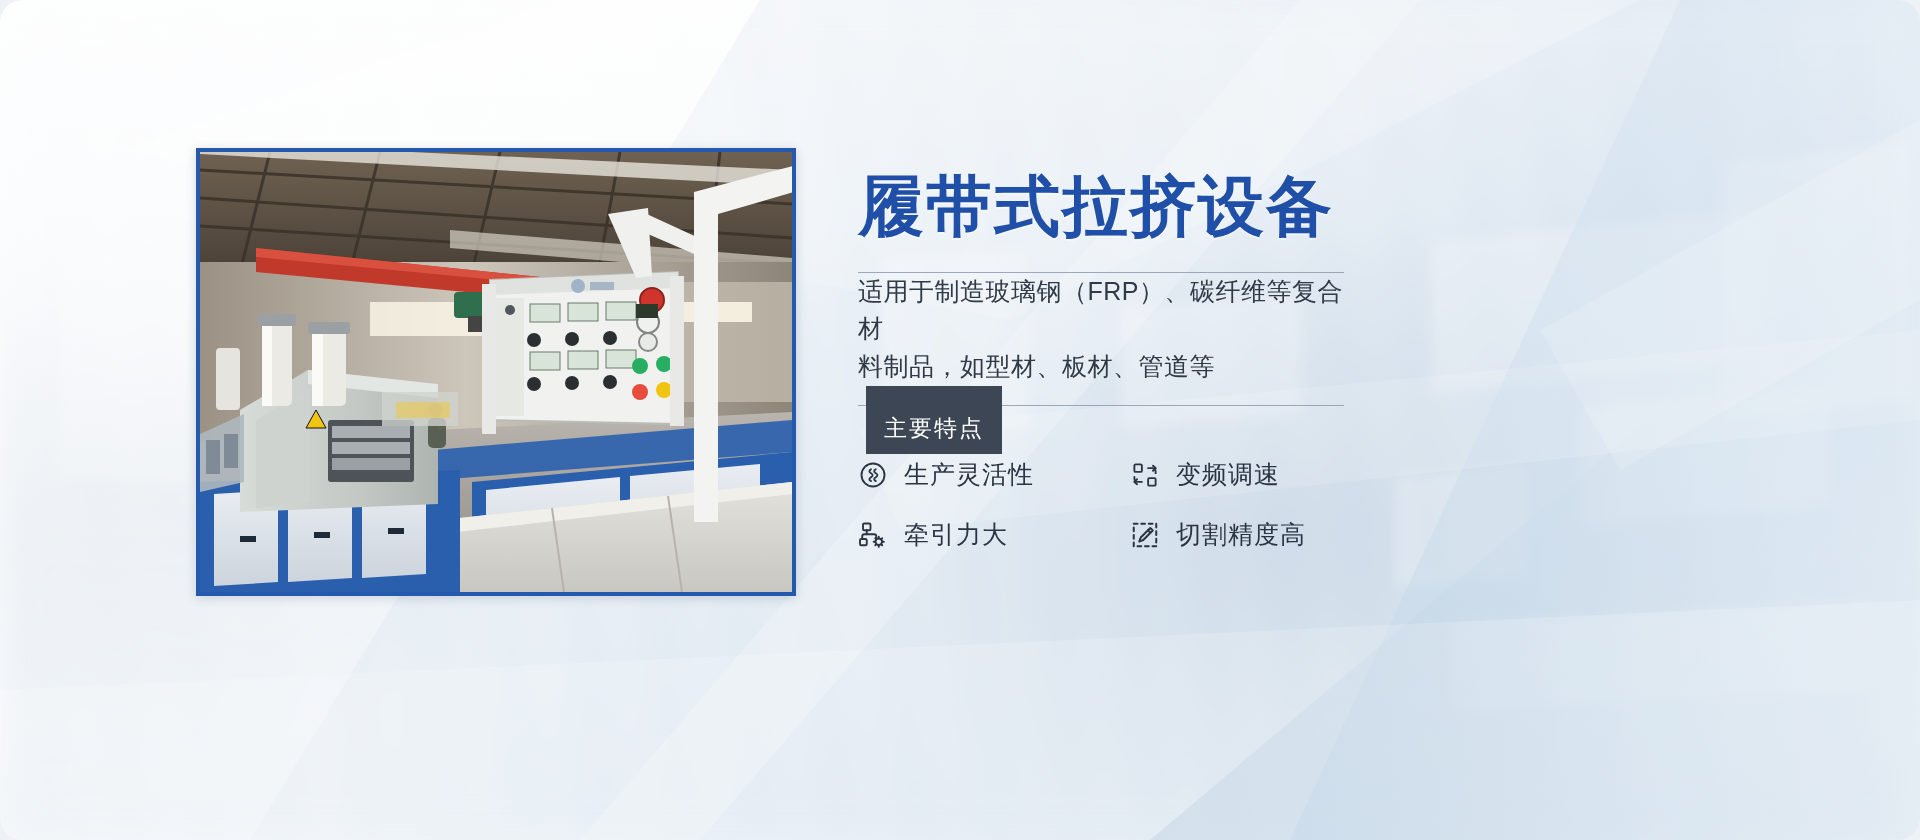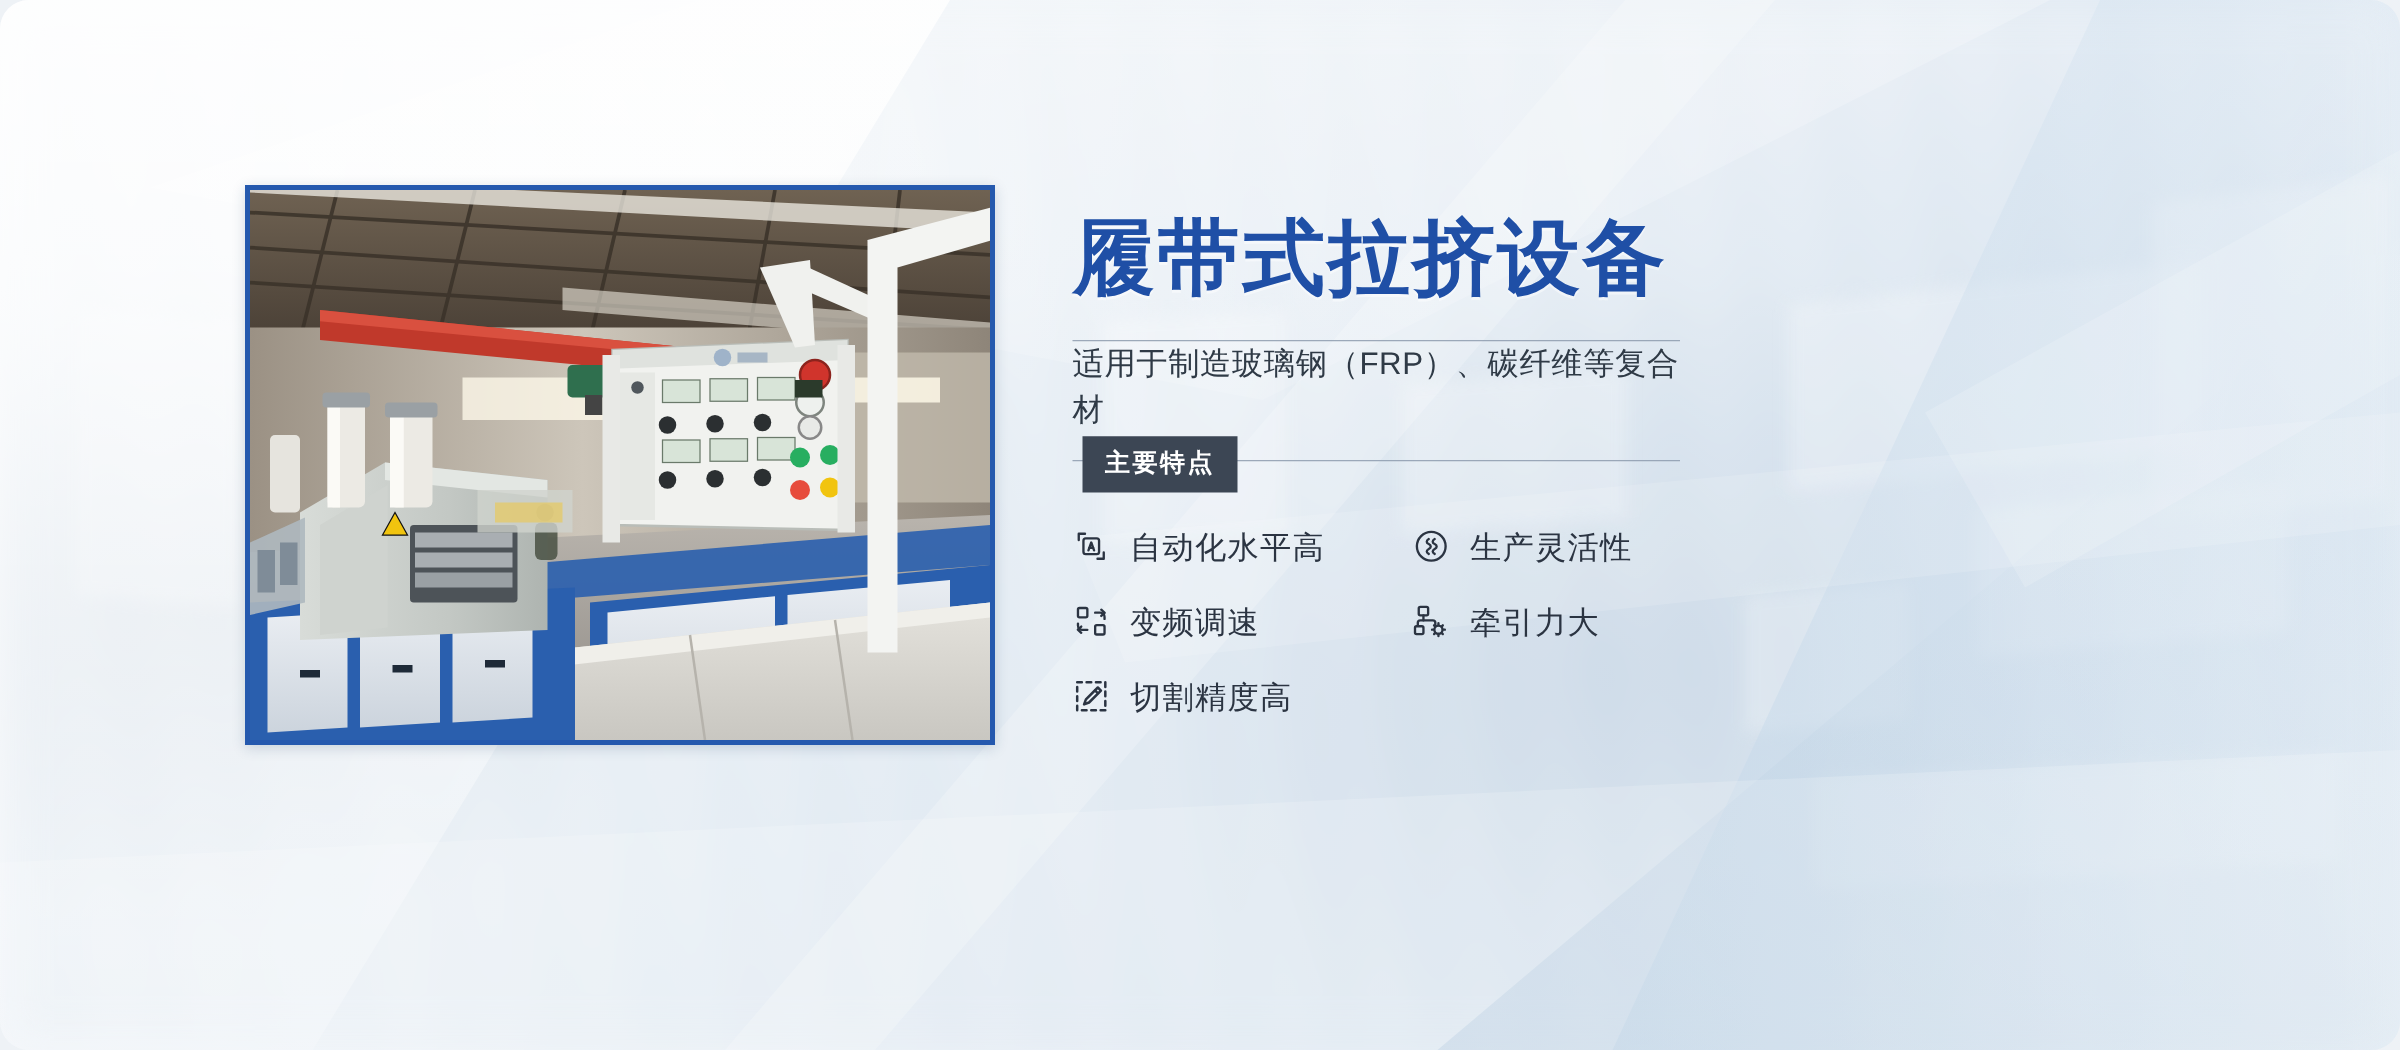--- a/index.html
+++ b/index.html
@@ -76,22 +76,22 @@
 
   .desc{
     font-size:25px;line-height:1.50;color:#2f3a46;letter-spacing:.5px;
     width:500px;
   }
 
   .badge-row{position:relative;height:0;}
   .badge{
     position:absolute;left:8px;top:-20px;
     background:#3c4654;color:#ffffff;
-    font-size:20px;font-weight:700;letter-spacing:2px;
-    padding:8px 18px 10px 18px;
+    font-size:23px;font-weight:400;letter-spacing:2px;
+    padding:27px 18px 10px 18px;
     white-space:nowrap;
   }
 
   
   .features{
     margin-top:52px;
     display:grid;grid-template-columns:272px 272px;
     row-gap:27px;column-gap:0;
     width:544px;
   }
@@ -317,41 +317,30 @@
   </div>
 
   <div class="content">
 
     <h1 class="title">履带式拉挤设备</h1>
 
     <div class="rule"></div>
 
     <div class="desc">
       <div>适用于制造玻璃钢（FRP）、碳纤维等复合材</div>
+      <div>料制品，如型材、板材、管道等</div>
     </div>
 
     <div class="rule rule2"></div>
     <div class="badge-row">
       <span class="badge">主要特点</span>
     </div>
 
     <div class="features">
 
-      <div class="feat">
-        <span class="ico">
-          <svg viewBox="0 0 24 24" fill="none" stroke="currentColor" stroke-width="1.5" stroke-linecap="round" stroke-linejoin="round">
-            <path d="M4 8V4h4"></path>
-              <path d="M20 16v4h-4"></path>
-            <rect x="7" y="7" width="10" height="10" rx="1.5"></rect>
-            <path d="M10.2 14.6 12 9.6l1.8 5"></path>
-              <path d="M10.8 13h2.4"></path>
-          </svg>
-        </span>
-        <span class="lbl">自动化水平高</span>
-      </div>
 
       <div class="feat">
         <span class="ico">
           <svg viewBox="0 0 24 24" fill="none" stroke="currentColor" stroke-width="1.5" stroke-linecap="round" stroke-linejoin="round">
             <circle cx="12" cy="12" r="9.2"></circle>
             <path d="M10.4 7.4c-1.7 1-1.7 2.4 0 3.2s1.7 2.2 0 3.2-1.7 2.2 0 3.1"></path>
             <path d="M14.2 7.4c-1.7 1-1.7 2.4 0 3.2s1.7 2.2 0 3.2-1.7 2.2 0 3.1"></path>
           </svg>
         </span>
         <span class="lbl">生产灵活性</span>

